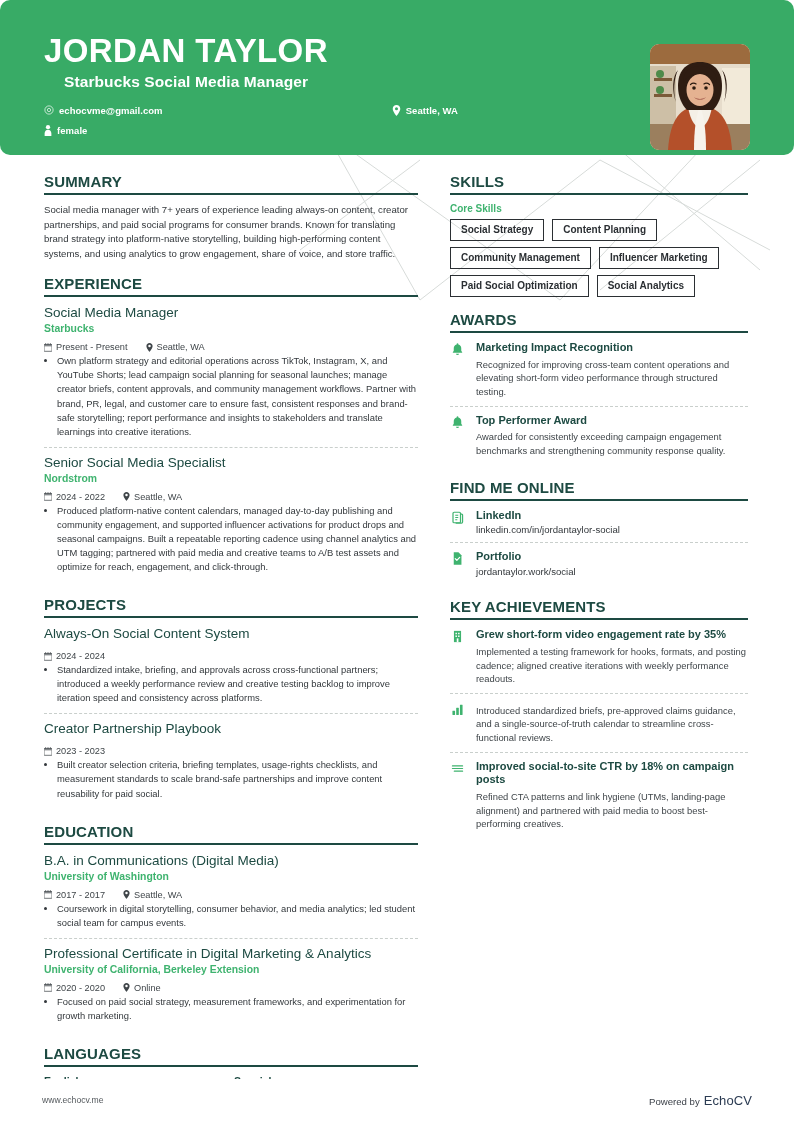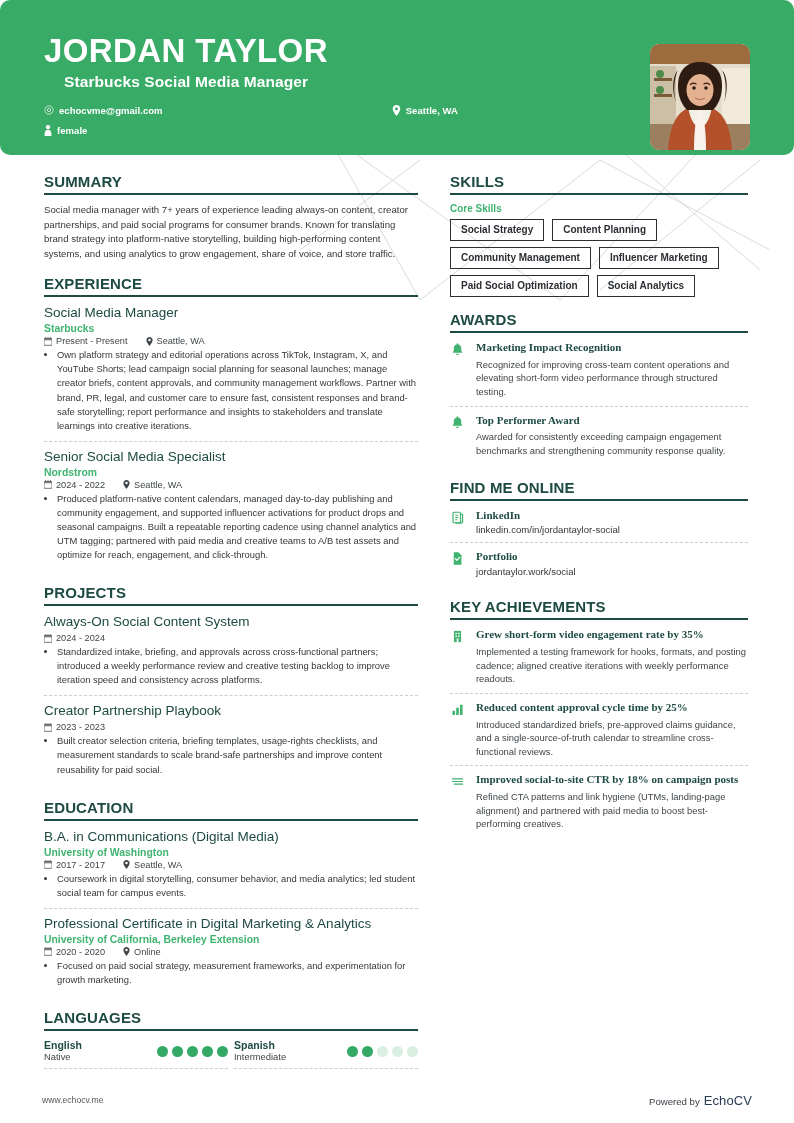--- a/index.html
+++ b/index.html
@@ -129,21 +129,21 @@
   .entry-org {
     font-size: 10.4px;
     font-weight: 700;
     color: #3fb36f;
     margin-top: 1px;
   }
   .entry-meta {
     display: flex;
     align-items: center;
     gap: 18px;
-    margin-top: 2px;
+    margin-top: 8px;
     font-size: 9.2px;
     color: #3f4549;
   }
   .meta-bit { display: flex; align-items: center; gap: 4px; }
   .meta-bit svg { display: block; flex: none; }
   .bullets { margin-top: 2px; padding-left: 13px; }
   .bullets li {
     font-size: 9.4px;
     line-height: 1.5;
     color: #33383c;
@@ -204,21 +204,20 @@
     width: 17px;
     padding-top: 1px;
     color: #3fb36f;
   }
   .ico svg { display: block; }
   .ico-title {
     font-size: 11px;
     font-weight: 700;
     color: #1d4a42;
     line-height: 1.25;
-    font-family: Liberation Serif, serif;
   }
   .ico-sub {
     font-size: 9.4px;
     line-height: 1.45;
     color: #3f4549;
     margin-top: 3px;
   }
   .link-url {
     font-size: 9.6px;
     color: #33383c;
@@ -636,21 +635,20 @@
     </div>
     <div class="ico-row">
       <span class="ico">
                 <svg width="15" height="15" viewBox="0 0 16 16" fill="currentColor">
                   <rect x="2.6" y="9.2" width="2.8" height="4.6" rx=".4"></rect>
                   <rect x="6.6" y="6.2" width="2.8" height="7.6" rx=".4"></rect>
                   <rect x="10.6" y="2.8" width="2.8" height="11" rx=".4"></rect>
                 </svg>
               </span>
       <div>
-        <div class="ico-title">Reduced content approval cycle time by 25%</div>
         <div class="ico-sub">Introduced standardized briefs, pre-approved claims guidance, and a single-source-of-truth calendar to streamline cross-functional reviews.</div>
       </div>
     </div>
     <div class="ico-row">
       <span class="ico">
                 <svg width="15" height="15" viewBox="0 0 16 16" fill="none" stroke="currentColor" stroke-width="1.3" stroke-linecap="round">
                   <path d="M2.6 5.2h10.8M2.6 8h10.8M4.6 10.8h8.8"></path>
                 </svg>
               </span>
       <div>

